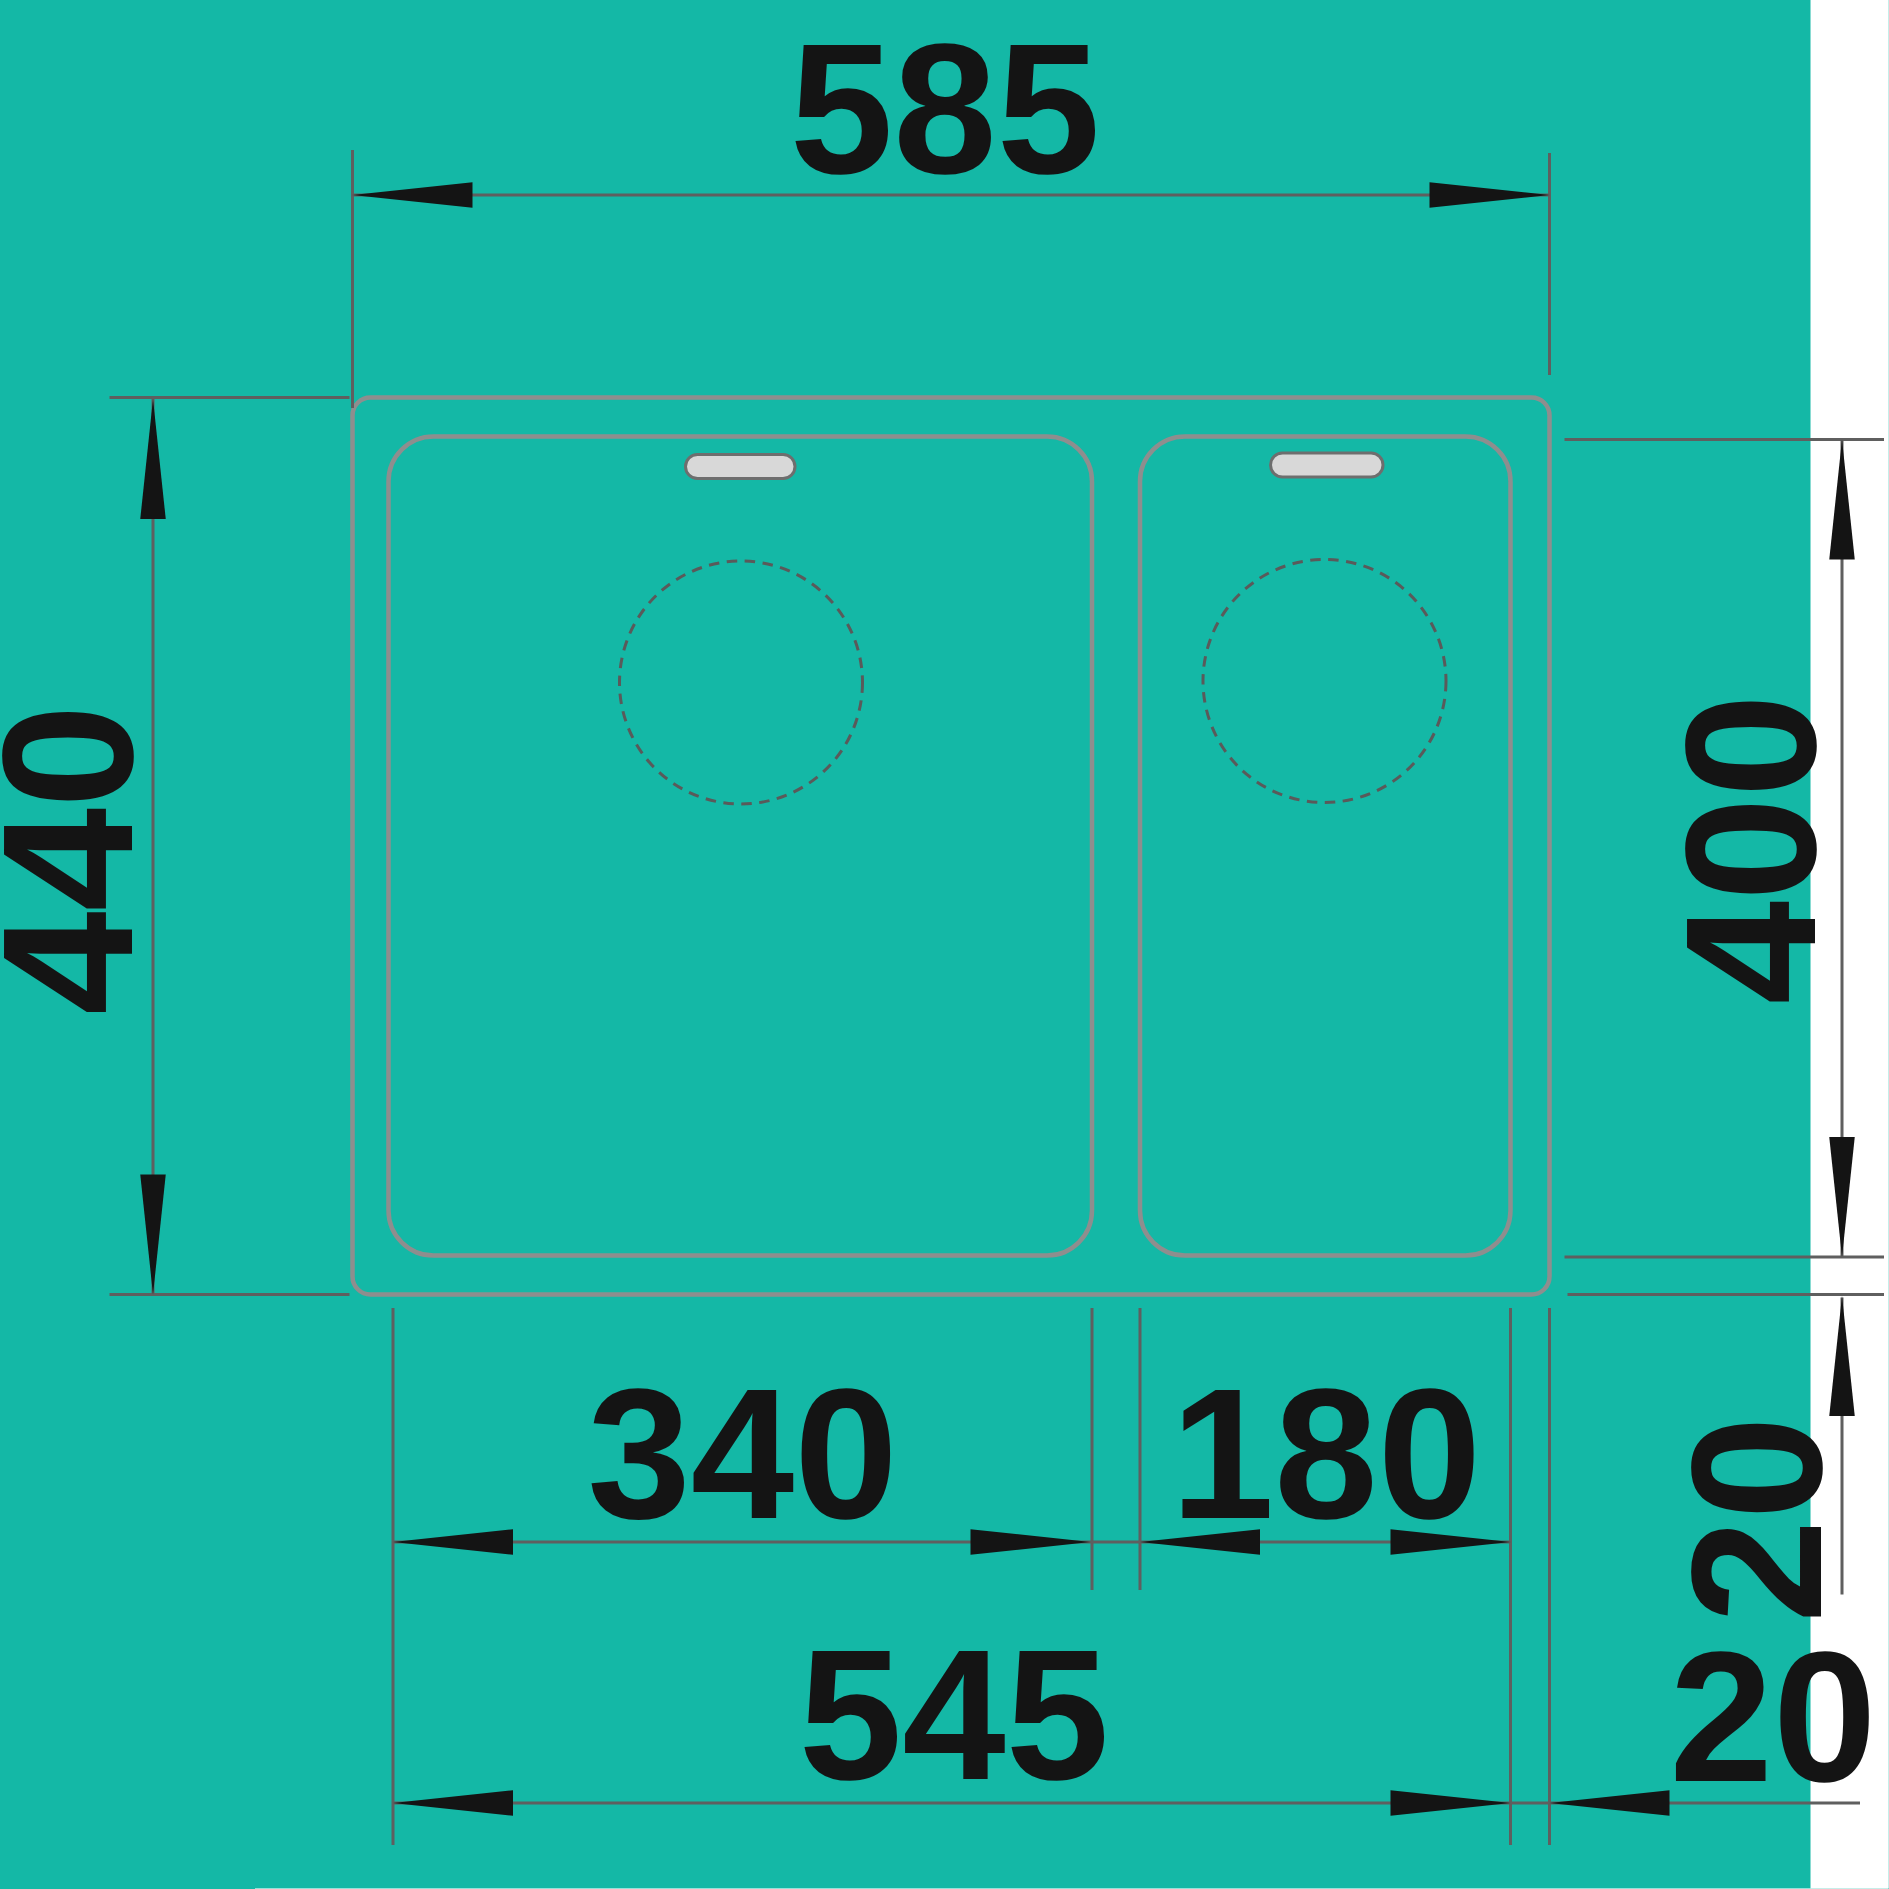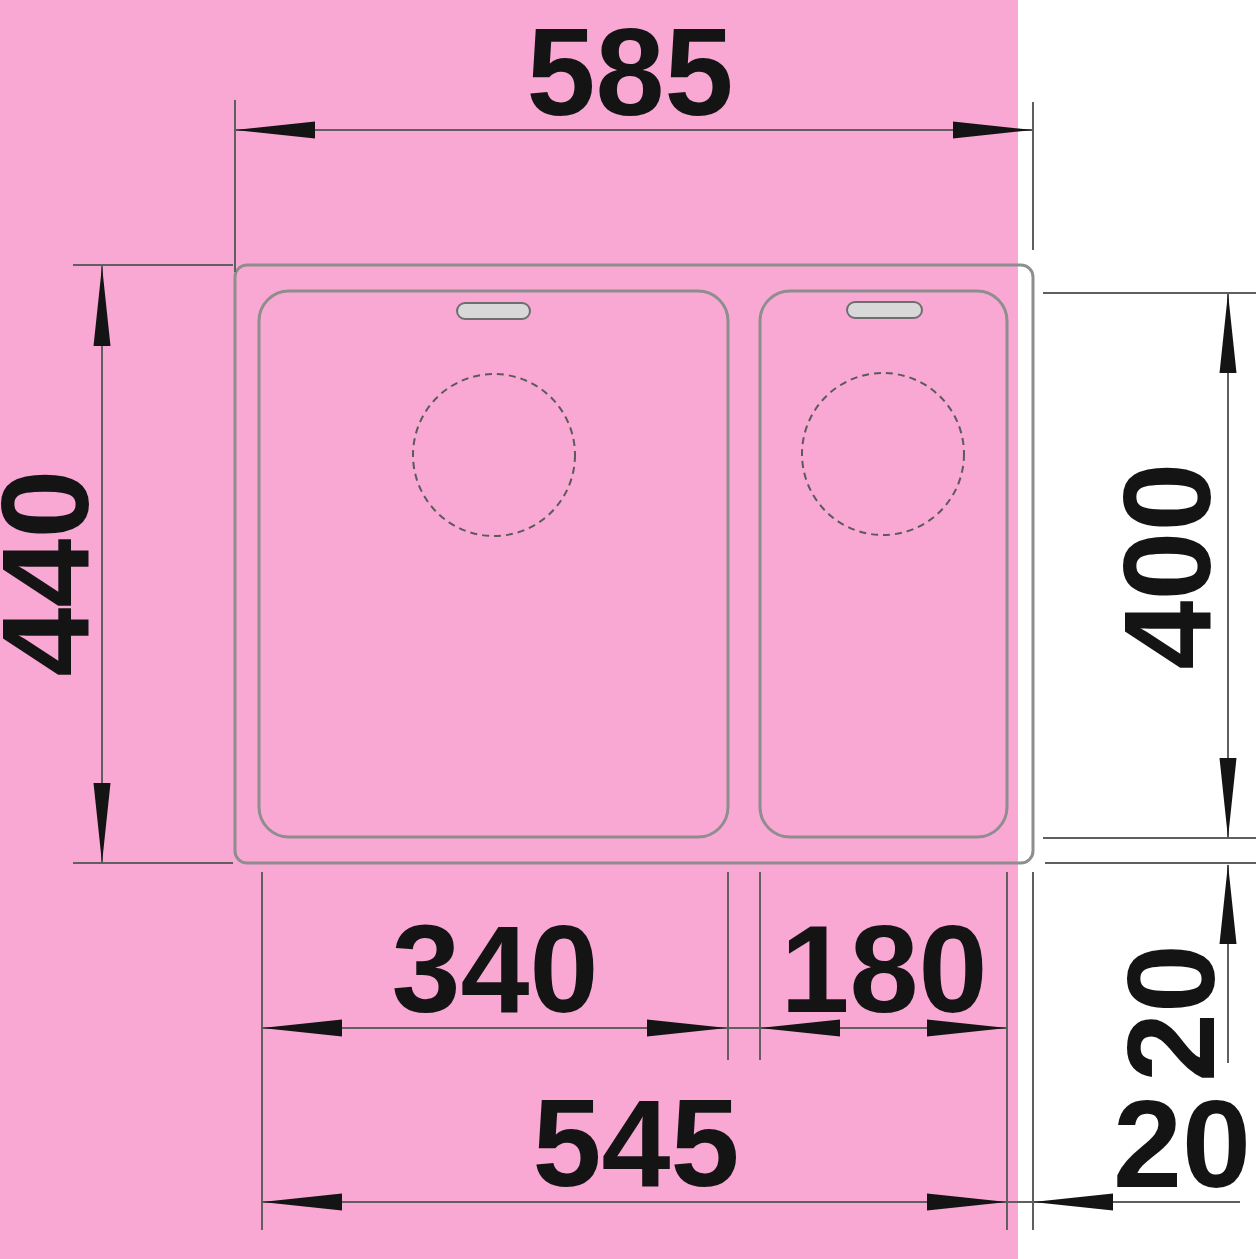--- a/index.html
+++ b/index.html
@@ -2,23 +2,23 @@
 <html><head>
 <meta charset="utf-8">
 <style>
   html, body {
     margin: 0;
     padding: 0;
     background: #ffffff;
   }
   #canvas {
     position: relative;
-    width: 1018px;
+    width: 1207px;
     height: 1259px;
-    background: #f9a8d4;
+    background: #14b8a6;
     font-family: "Liberation Sans", sans-serif;
   }
   svg { display: block; }
   .outline {
     fill: none;
     stroke: #8e8e8e;
     stroke-width: 3;
   }
   .drain {
     fill: none;

